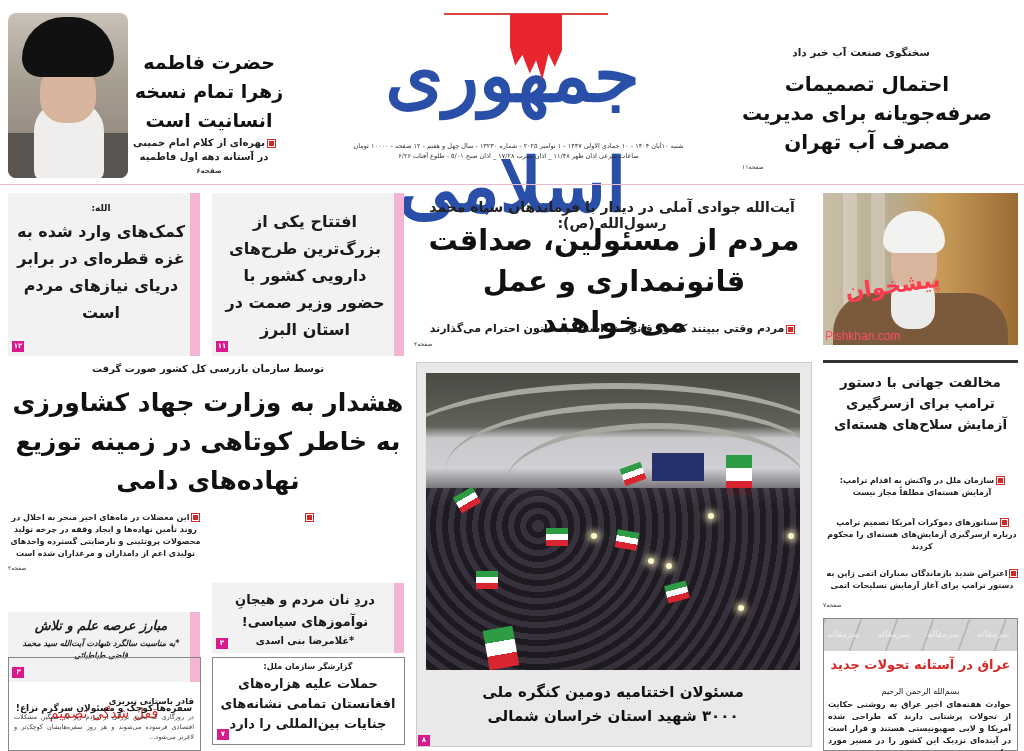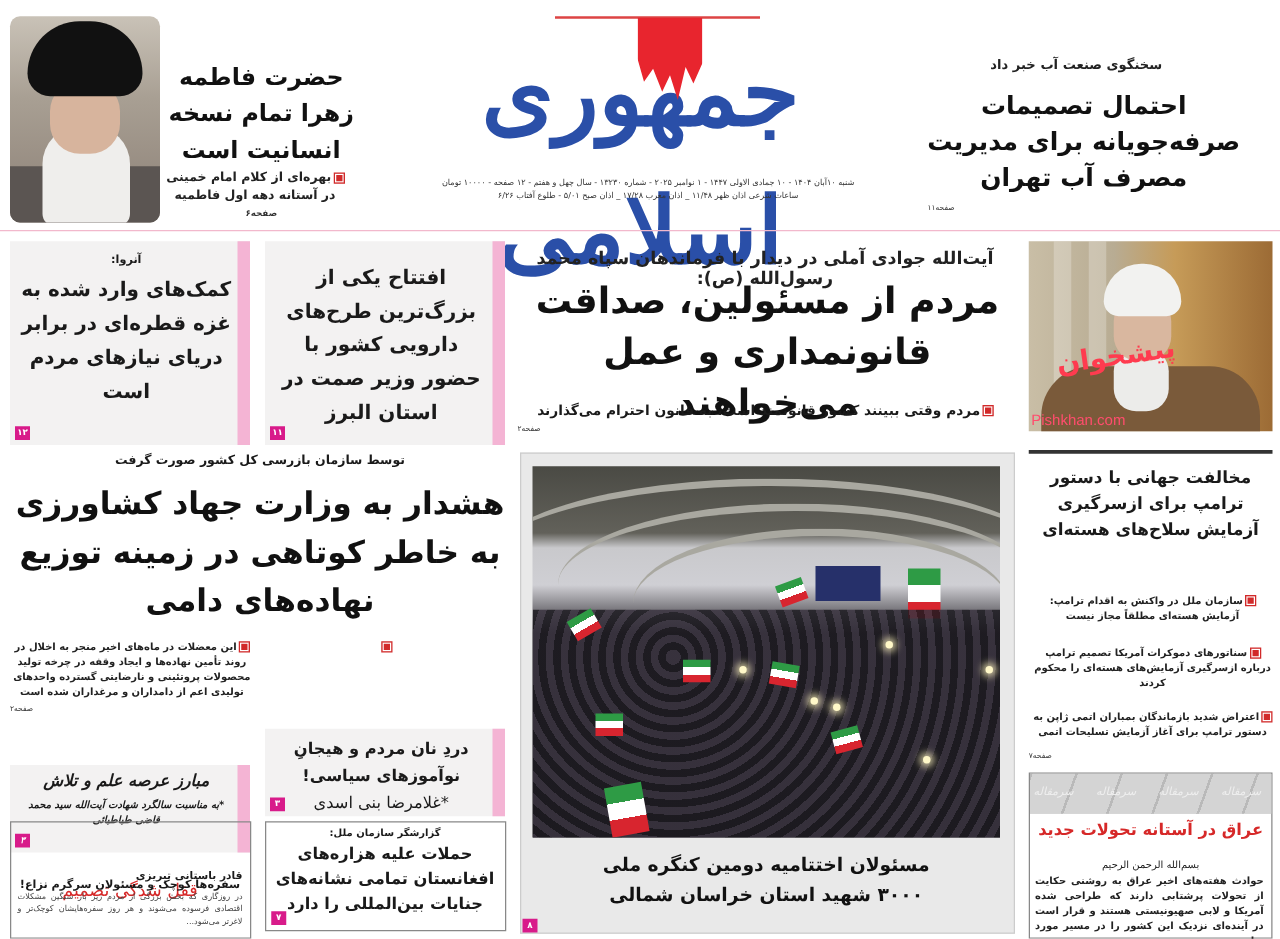--- a/index.html
+++ b/index.html
@@ -66,21 +66,21 @@
   
   .agri-kicker { left: 8px; top: 363px; width: 400px; font-size:10px; font-weight:bold; }
   .agri-title { left: 8px; top: 383px; width: 400px; font-size: 25px; font-weight:bold; line-height: 39px; color:#111; }
   .agri-col { font-size: 8px; font-weight:bold; line-height: 12px; color:#222; }
   .agri-col-r { left: 208px; top: 512px; width: 200px; }
   .agri-col-l { left: 8px; top: 512px; width: 195px; }
   .agri-page { left: 8px; top: 564px; font-size:6px; }
 
   .box-bread { left: 212px; top: 583px; width: 192px; height: 70px; }
   .box-bread .title { position:absolute; right:14px; top:6px; width:170px; font-size:13px; font-weight:bold; line-height:22px; }
-  .box-bread .author { position:absolute; right:14px; top:52px; width:170px; font-size:13px; }
+  .box-bread .author { position:absolute; right:14px; top:52px; width:170px; font-size:10px;font-weight:bold; }
   .box-fighter { left: 8px; top: 612px; width: 192px; height: 70px; font-style: italic; }
   .box-fighter .title { position:absolute; right:14px; top:6px; width:170px; font-size:13px; font-weight:bold; }
   .box-fighter .sub { position:absolute; right:14px; top:26px; width:170px; font-size:8px; line-height:12px; font-weight:bold; }
 
   .box-un { left: 212px; top: 657px; width: 193px; height: 88px; border:1px solid #888; }
   .box-un .kicker { position:absolute; right:6px; top:4px; width:180px; font-size:8px; font-weight:bold; }
   .box-un .title { position:absolute; right:6px; top:16px; width:180px; font-size:13px; font-weight:bold; line-height:20px; }
   .box-lock { left: 8px; top: 657px; width: 193px; height: 94px; border:1px solid #888; }
   .box-lock .title { position:absolute; right:6px; top:3px; width:180px; font-size:14px; font-weight:normal; color:#d62828;margin-top:44px; }
   .box-lock .sub { position:absolute; right:6px; top:22px; width:180px; font-size:9px; font-weight:bold;margin-top:23px; }
@@ -141,21 +141,21 @@
 </div>
 
 <div class="abs water-kicker center">سخنگوی صنعت آب خبر داد</div>
 <div class="abs water-title center">احتمال تصمیمات صرفه‌جویانه برای مدیریت مصرف آب تهران</div>
 <div class="abs water-page page-ref">صفحه۱۱</div>
 
 <div class="abs mast-rule"></div>
 
 <div class="abs pink-box box-gaza">
   <div class="pink-bar"></div>
-  <div class="kicker center">آنروا:</div>
+  <div class="kicker center">الله:</div>
   <div class="title center">کمک‌های وارد شده به غزه قطره‌ای در برابر دریای نیازهای مردم است</div>
   <div class="num-badge">۱۲</div>
 </div>
 
 <div class="abs pink-box box-pharma">
   <div class="pink-bar"></div>
   <div class="title center">افتتاح یکی از بزرگ‌ترین طرح‌های دارویی کشور با حضور وزیر صمت در استان البرز</div>
   <div class="num-badge">۱۱</div>
 </div>
 

